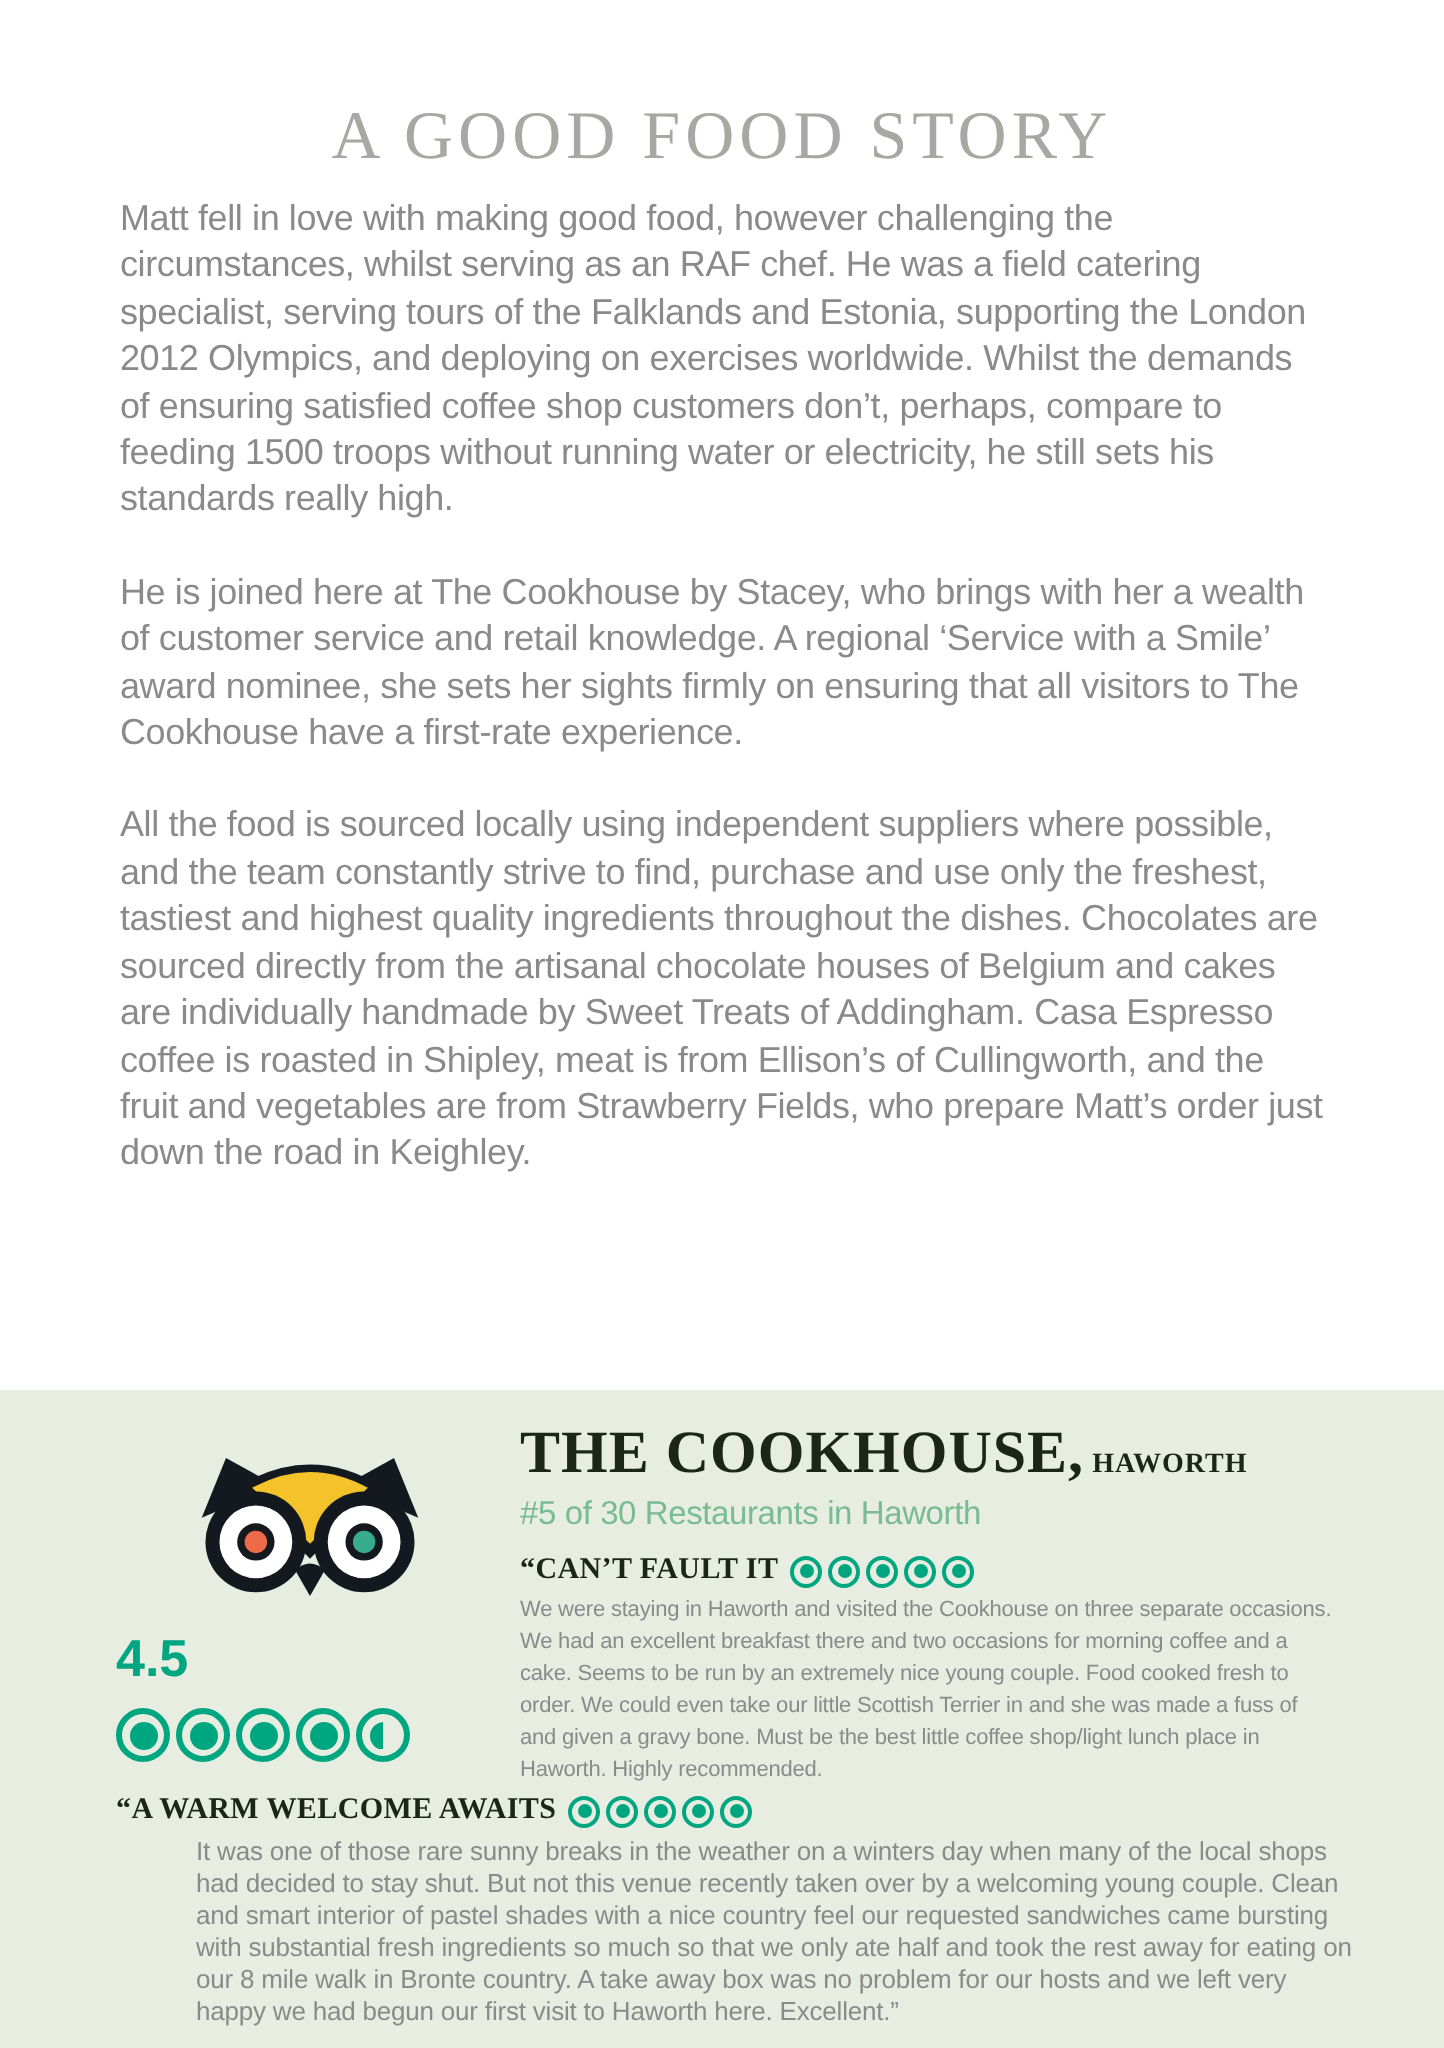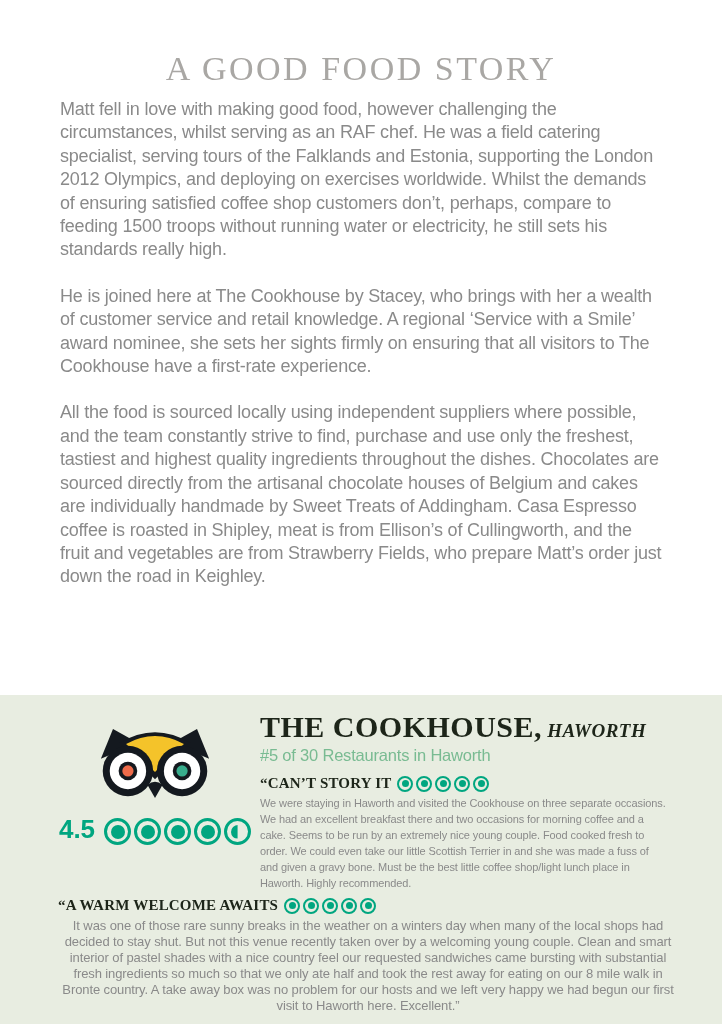--- a/index.html
+++ b/index.html
@@ -28,21 +28,21 @@
     position:absolute; left:58px; top:30px; width:194px; text-align:center;
   }
   .owl { display:block; margin:0 auto; }
   .wordmark {
     margin-top:4px; font-size:30px; font-weight:bold; letter-spacing:-0.5px;
     line-height:34px;
   }
   .wordmark .trip { color:#1c1c1c; }
   .wordmark .advisor { color:#35ab8c; }
   .rating-row {
-    margin-top:12px; display:flex; align-items:flex-end; justify-content:center; gap:9px;
+    margin-top:12px; display:flex; align-items:flex-start; justify-content:center; gap:9px;flex-direction:column;
   }
   .score { color:#00a680; font-size:26px; font-weight:bold; }
   
   .bubbles { display:inline-flex; align-items:center; gap:3px; }
   .bubble { position:relative; display:inline-block; border-radius:50%;
             border-style:solid; border-color:#00a680; box-sizing:border-box; }
   .bubble::before { content:""; position:absolute; border-radius:50%; background:#00a680; }
   .bubble.half::before { clip-path:inset(0 50% 0 0); }
   .bubbles.big .bubble { width:27px; height:27px; border-width:3.5px; }
   .bubbles.big .bubble::before { inset:3.5px; }
@@ -50,35 +50,35 @@
   .bubbles.small .bubble::before { inset:2.5px; }
   
   .listing {
     position:absolute; left:260px; top:18px; right:56px;
   }
   .listing h2 {
     margin:0; font-family:"Liberation Serif", serif; color:#1d2519;
     font-weight:bold; line-height:28px; letter-spacing:0.5px;
   }
   .rest-name { font-size:30px; }
-  .rest-loc  { font-size:19px;font-style:italic; }
+  .rest-loc  { font-size:14px; }
   .ranking { margin-top:1px; color:#79bb92; font-size:16.5px; letter-spacing:-0.2px; }
   .review-head {
     margin:10px 0 0 0; display:flex; align-items:center; gap:6px;
     font-family:"Liberation Serif", serif; font-weight:bold;
     color:#1d2519; font-size:15px; letter-spacing:0.2px;
   }
   .review-text {
     margin:4px 0 0 0; color:#8a8a8a; font-size:11px; line-height:15.9px;
     letter-spacing:-0.1px;
   }
   .review-full {
-    position:absolute; left:58px; right:44px; top:192px;text-align:center;
+    position:absolute; left:58px; right:44px; top:192px;
   }
-  .review-full .review-text { font-size:13px; line-height:16px; }
+  .review-full .review-text { font-size:13px; line-height:16px;margin-left:40px; }
 </style>
 </head>
 <body>
 
 <div class="page">
 
   <h1 class="page-title">A GOOD FOOD STORY</h1>
 
   <div class="body-copy">
     <p>Matt fell in love with making good food, however challenging the circumstances, whilst serving as an RAF chef. He was a field catering specialist, serving tours of the Falklands and Estonia, supporting the London 2012 Olympics, and deploying on exercises worldwide. Whilst the demands of ensuring satisfied coffee shop customers don’t, perhaps, compare to feeding 1500 troops without running water or electricity, he still sets his standards really high.</p>
@@ -114,21 +114,21 @@
             <i class="bubble half"></i>
           </span>
       </div>
     </div>
 
     <div class="listing">
       <h2><span class="rest-name">THE COOKHOUSE,</span><span class="rest-loc"> HAWORTH</span></h2>
       <div class="ranking">#5 of 30 Restaurants in Haworth</div>
 
       <h3 class="review-head">
-        <span>“CAN’T STORY IT</span>
+        <span>“CAN’T FAULT IT</span>
         <span class="bubbles small">
             <i class="bubble"></i>
             <i class="bubble"></i>
             <i class="bubble"></i>
             <i class="bubble"></i>
             <i class="bubble"></i>
           </span>
       </h3>
       <p class="review-text">We were staying in Haworth and visited the Cookhouse on three separate occasions. We had an excellent breakfast there and two occasions for morning coffee and a cake. Seems to be run by an extremely nice young couple. Food cooked fresh to order. We could even take our little Scottish Terrier in and she was made a fuss of and given a gravy bone. Must be the best little coffee shop/light lunch place in Haworth. Highly recommended.</p>
     </div>

